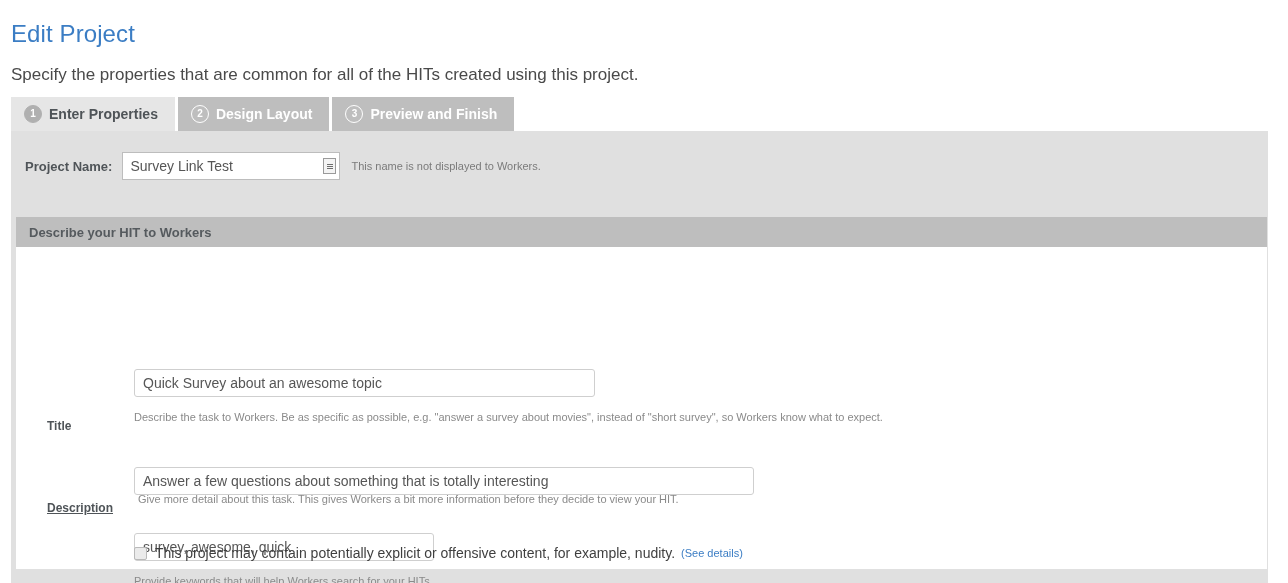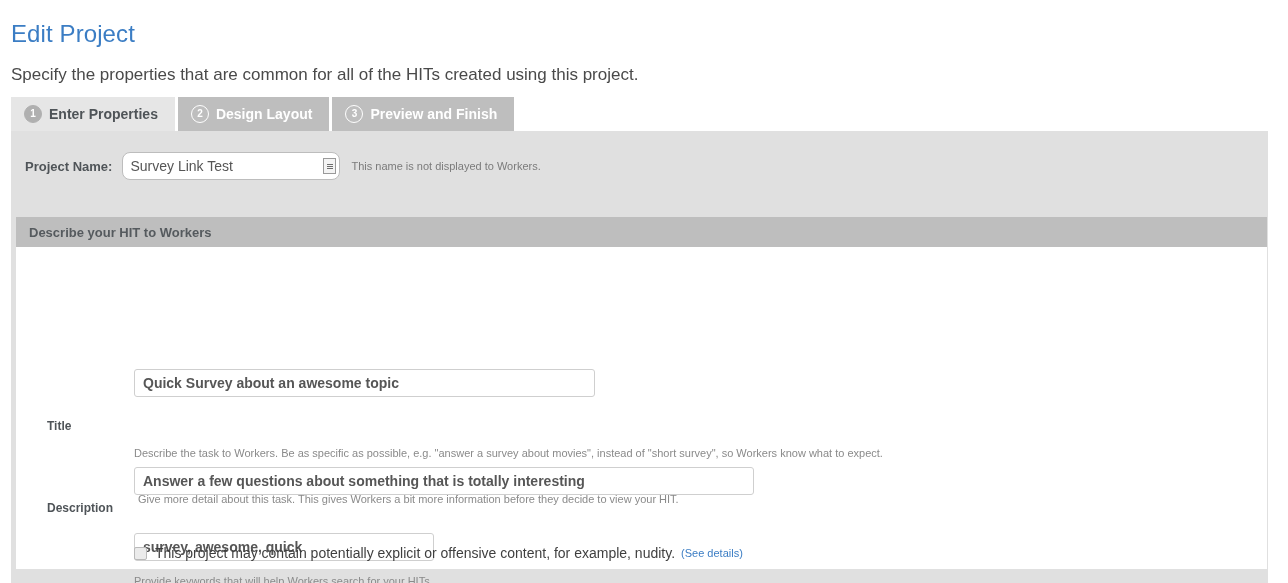--- a/index.html
+++ b/index.html
@@ -124,21 +124,21 @@
     position: relative;
     margin-left: 10px;
   }
   .project-input {
     width: 218px;
     height: 28px;
     box-sizing: border-box;
     padding: 2px 22px 2px 7px;
     border: 1px solid #bdbdbd;
     background: #ffffff;
-    border-radius: 8px;
+    border-radius: 0;
     font-family: "Liberation Sans", sans-serif;
     font-size: 14px;
     color: #555555;
     outline: none;
   }
   .grabber-icon {
     position: absolute;
     right: 4px;
     top: 6px;
     width: 13px;
@@ -211,36 +211,35 @@
     box-sizing: border-box;
     height: 28px;
     padding: 2px 8px;
     border: 1px solid #cfcfcf;
     border-radius: 3px;
     background: #ffffff;
     font-family: "Liberation Sans", sans-serif;
     font-size: 14px;
     color: #565656;
     outline: none;
-    font-weight: bold;
   }
   .help-text {
     position: absolute;
     font-size: 11px;
     color: #8a8a8a;
     white-space: nowrap;
   }
 
   
   #row-title .field-label { left: 31px; top: 10px; }
   #row-title .text-input  { left: 118px; top: 0px; width: 461px; }
-  #row-title .help-text   { left: 118px; top: 42px; margin-top: 36px; }
-
-  
-  #row-desc .field-label { left: 31px; top: 10px; }
+  #row-title .help-text   { left: 118px; top: 42px; }
+
+  
+  #row-desc .field-label { left: 31px; top: 10px; text-decoration: underline; }
   #row-desc .text-input  { left: 118px; top: 16px; width: 620px; }
   #row-desc .help-text   { left: 122px; top: 42px; }
 
   
   #row-keywords .field-label { left: 31px; top: 10px; }
   #row-keywords .text-input  { left: 118px; top: 0px; width: 300px; }
   #row-keywords .help-text   { left: 118px; top: 42px; }
 
   
   .adult-row {

